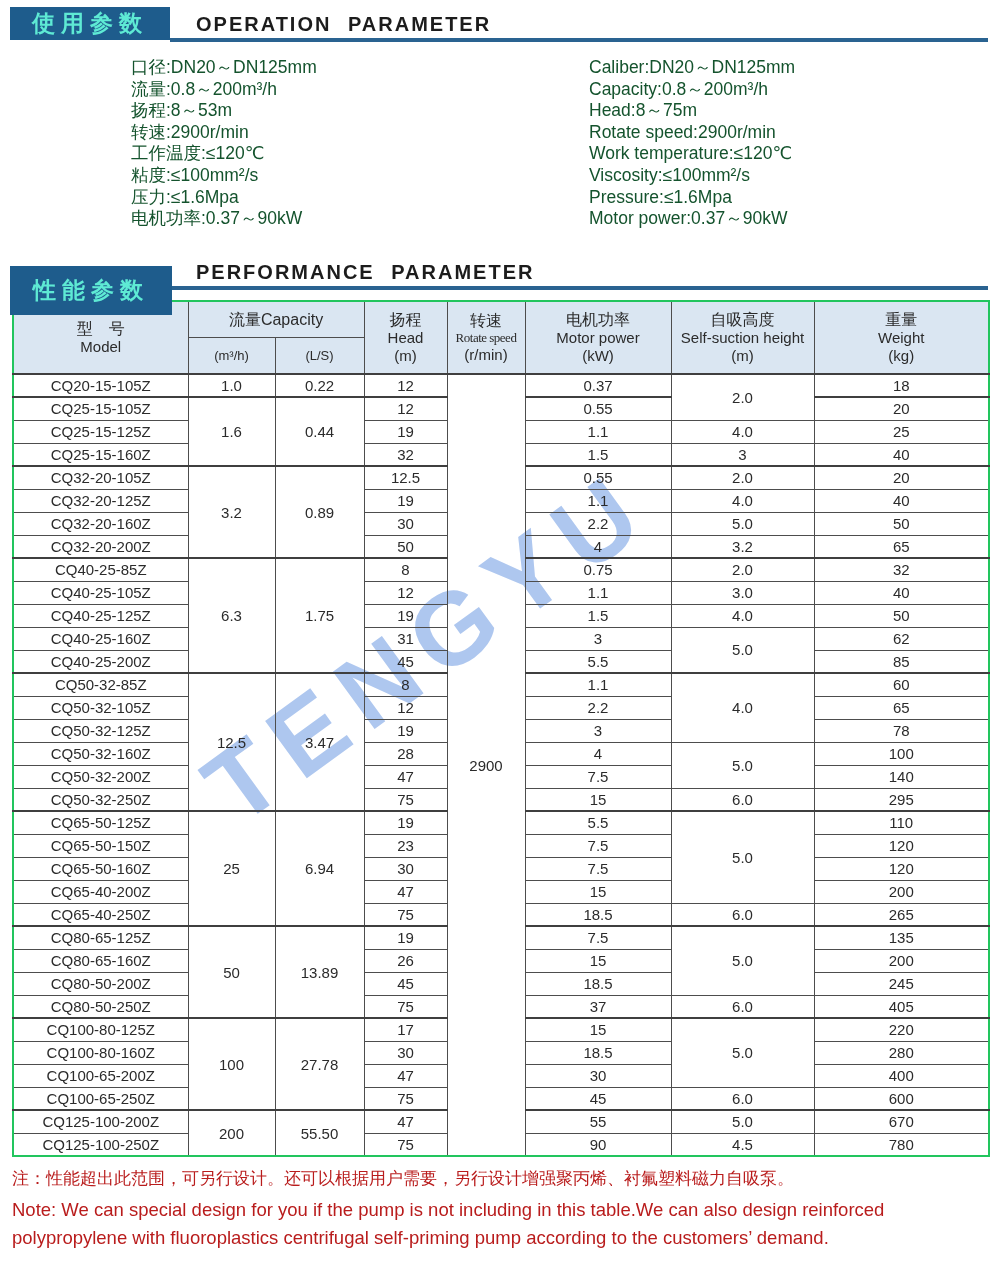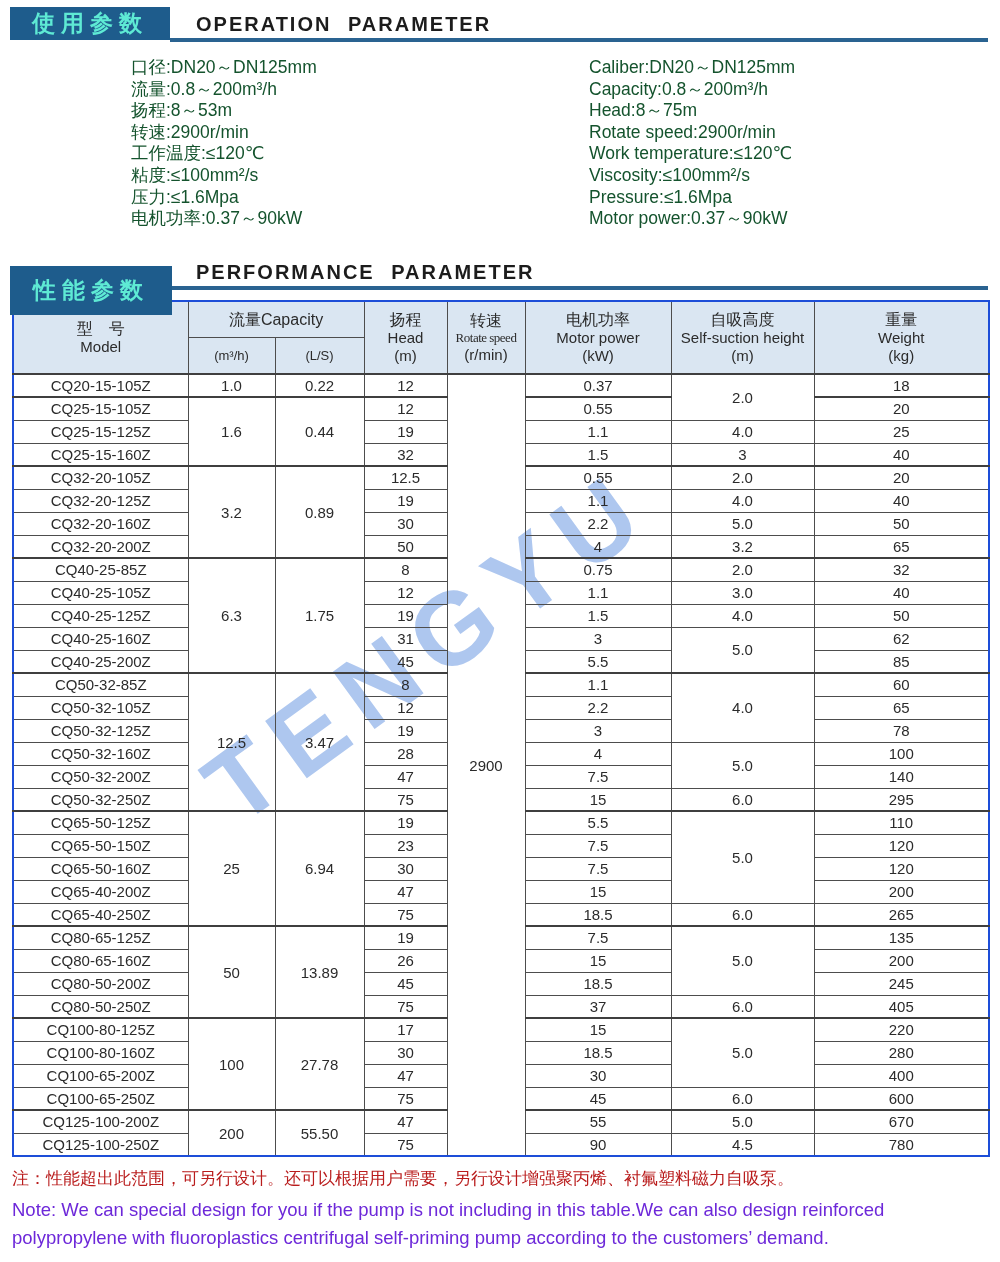--- a/index.html
+++ b/index.html
@@ -37,34 +37,34 @@
     transform:rotate(-36deg);transform-origin:left top;white-space:nowrap;
     user-select:none;
   }
   
   .tblwrap{position:absolute;left:12px;top:300px;z-index:2;}
   table{border-collapse:collapse;table-layout:fixed;width:976px;background:transparent;}
   th,td{
     border:1px solid #4d4d4d;text-align:center;vertical-align:middle;
     padding:0;overflow:hidden;
   }
-  table{border:2px solid #1d4ed8;}
+  table{border:2px solid #22c55e;}
   thead th{background:#dae6f2;font-weight:normal;color:#2b2b2b;}
   thead tr.h1 th{height:35px;}
   thead tr.h2 th{height:35px;font-size:13px;}
   .hl{display:block;line-height:1.2;}
   .hl.cn{font-size:16px;}
   .hl.en{font-size:15px;}
   .hl.en.small{font-size:13px;letter-spacing:-0.5px;font-family:Liberation Serif, serif;}
   tbody tr{height:23px;margin-top:39px;}
   tbody td{font-size:15px;color:#2b2b2b;line-height:1;background:transparent;}
   tbody tr.gs td{border-top:2px solid #3f3f3f;}
   
   .note-cn{position:absolute;left:12px;top:1167px;font-size:17px;color:#b91c1c;z-index:3;white-space:nowrap;}
-  .note-en{position:absolute;left:12px;top:1196px;width:978px;font-size:18.5px;line-height:27.5px;color:#6d28d9;z-index:3;}
+  .note-en{position:absolute;left:12px;top:1196px;width:978px;font-size:18.5px;line-height:27.5px;color:#b91c1c;z-index:3;}
 </style>
 </head>
 <body>
 
 <div class="badge op">使用参数</div>
 <div class="entitle op">OPERATION PARAMETER</div>
 <div class="rule op"></div>
 
 <div class="params cn">
   <div>口径:DN20～DN125mm</div>

